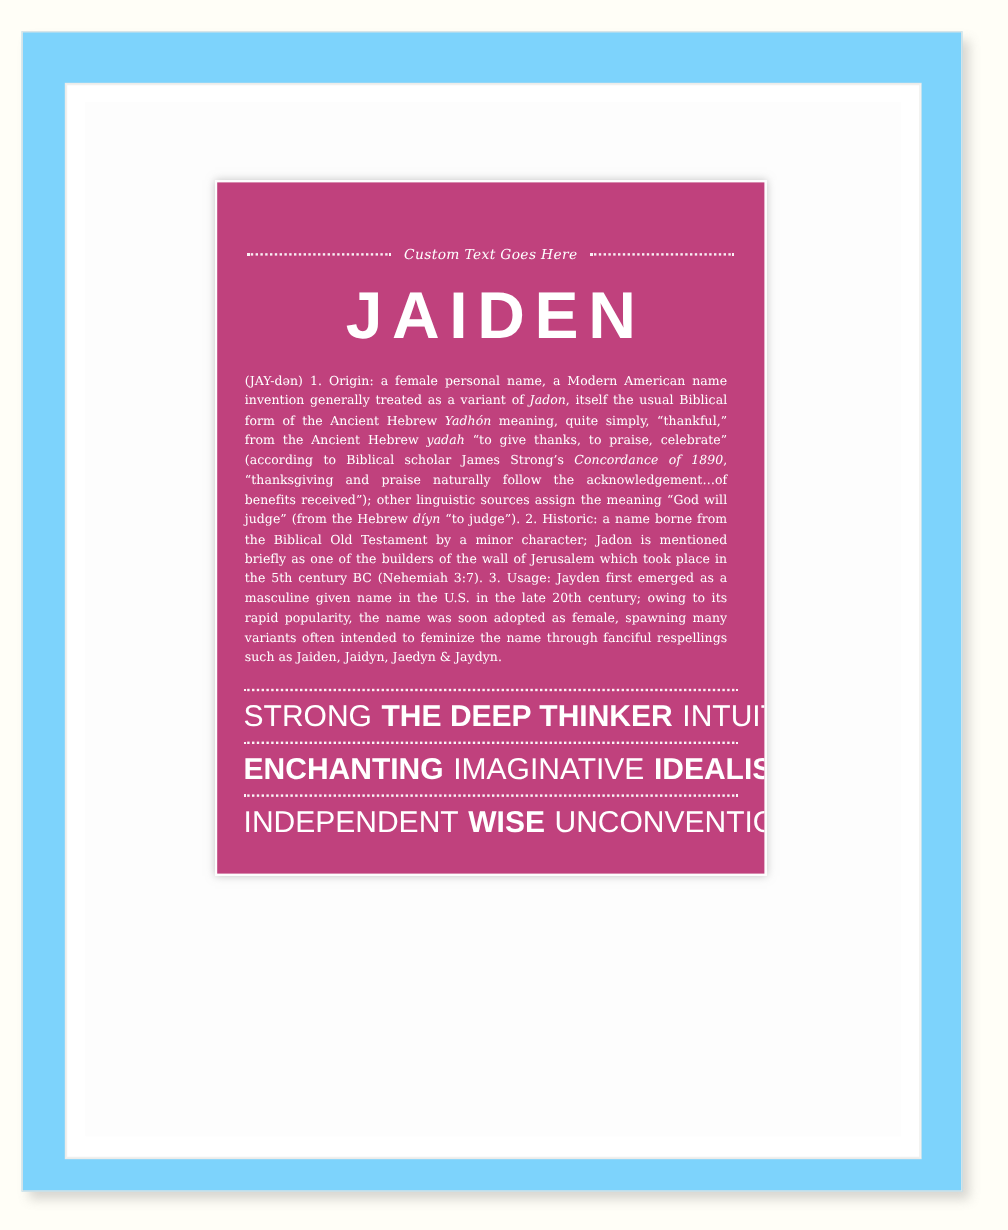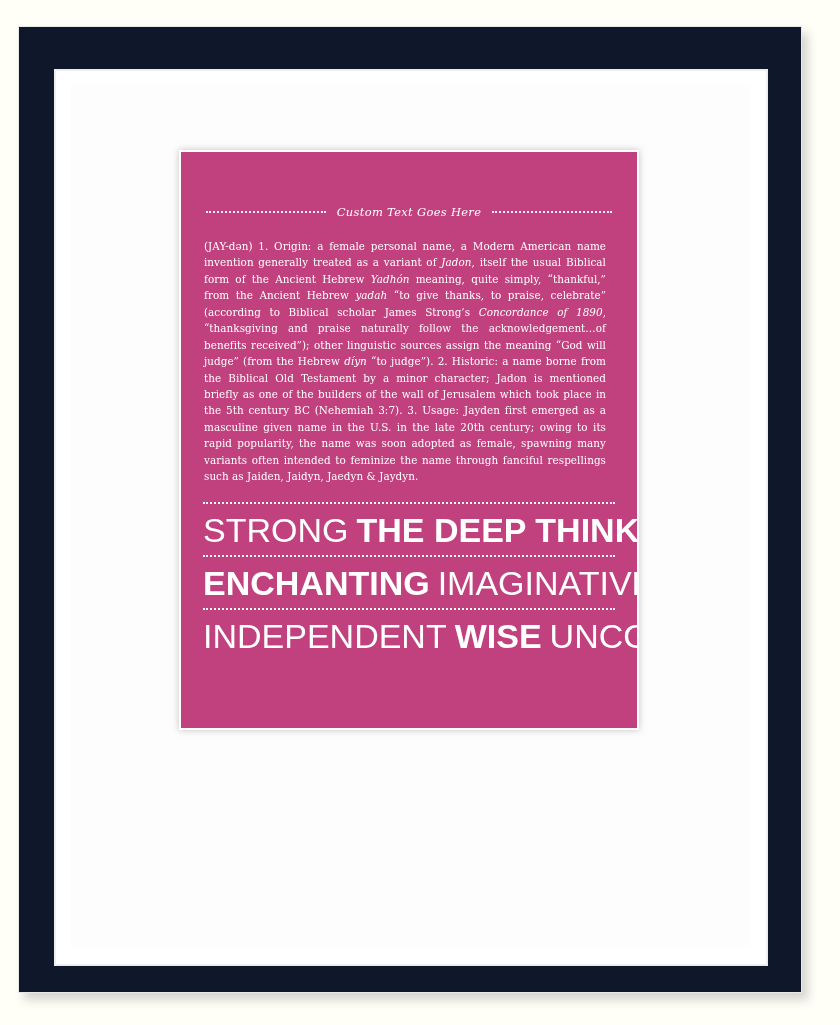--- a/index.html
+++ b/index.html
@@ -15,21 +15,21 @@
     overflow: hidden;
   }
 
   
   #frame-outer {
     position: absolute;
     left: 18px;
     top: 26px;
     width: 784px;
     height: 967px;
-    background: #0f172a;
+    background: #7dd3fc;
     border: 1px solid #e8e8e4;
     box-shadow: 6px 7px 9px rgba(120,120,120,0.30);
     box-sizing: border-box;
   }
   #frame-bevel {
     position: absolute;
     left: 36px;
     top: 43px;
     width: 712px;
     height: 895px;
@@ -148,21 +148,21 @@
     width: 100%;
   }
   .trait-line {
     text-align: center;
     white-space: nowrap;
     font-family: "Liberation Sans", sans-serif;
     line-height: 1;
     padding: 9px 0 8px 0;
   }
   .trait-line .t {
-    font-size: 34px;
+    font-size: 25px;
     letter-spacing: 0px;
   }
   .trait-line .light { font-weight: normal; }
   .trait-line .bold  { font-weight: bold; }
   .trait-sep { display: inline-block; width: 8px; }
 </style>
 </head>
 <body>
 
 <div id="frame-outer">
@@ -171,20 +171,21 @@
   <div id="mat-inner-shadow"></div>
 
   <div id="poster">
 
     <div class="custom-row">
       <div class="dotrule"></div>
       <div class="custom-text">Custom Text Goes Here</div>
       <div class="dotrule"></div>
     </div>
 
+    <div class="poster-name">JAIDEN</div>
 
 
     <div class="poster-body" id="poster-body"><span>(JAY-dən)  1. Origin:  a female personal name, a Modern American name invention generally treated as a variant of </span><i>Jadon</i><span>, itself the usual Biblical form of the Ancient Hebrew </span><i>Yadhón</i><span> meaning, quite simply, “thankful,” from the Ancient Hebrew </span><i>yadah</i><span> “to give thanks, to praise, celebrate” (according to Biblical scholar James Strong’s </span><i>Concordance of 1890</i><span>, “thanksgiving and praise naturally follow the acknowledgement…of benefits received”); other linguistic sources assign the meaning “God will judge” (from the Hebrew </span><i>díyn</i><span> “to judge”). 2. Historic:  a name borne from the Biblical Old Testament by a minor character; Jadon is mentioned briefly as one of the builders of the wall of Jerusalem which took place in the 5th century BC (Nehemiah 3:7). 3. Usage:  Jayden first emerged as a masculine given name in the U.S. in the late 20th century; owing to its rapid popularity, the name was soon adopted as female, spawning many variants often intended to feminize the name through fanciful respellings such as Jaiden, Jaidyn, Jaedyn &amp; Jaydyn.</span></div>
 
     <div class="traits">
       <div class="dot-rule-full"></div>
       <div class="trait-line" id="trait-line-0"><span class="t light">STRONG</span><span class="trait-sep"></span><span class="t bold">THE DEEP THINKER</span><span class="trait-sep"></span><span class="t light">INTUITIVE</span></div>
       <div class="dot-rule-full"></div>
       <div class="trait-line" id="trait-line-1"><span class="t bold">ENCHANTING</span><span class="trait-sep"></span><span class="t light">IMAGINATIVE</span><span class="trait-sep"></span><span class="t bold">IDEALISTIC</span></div>
       <div class="dot-rule-full"></div>

